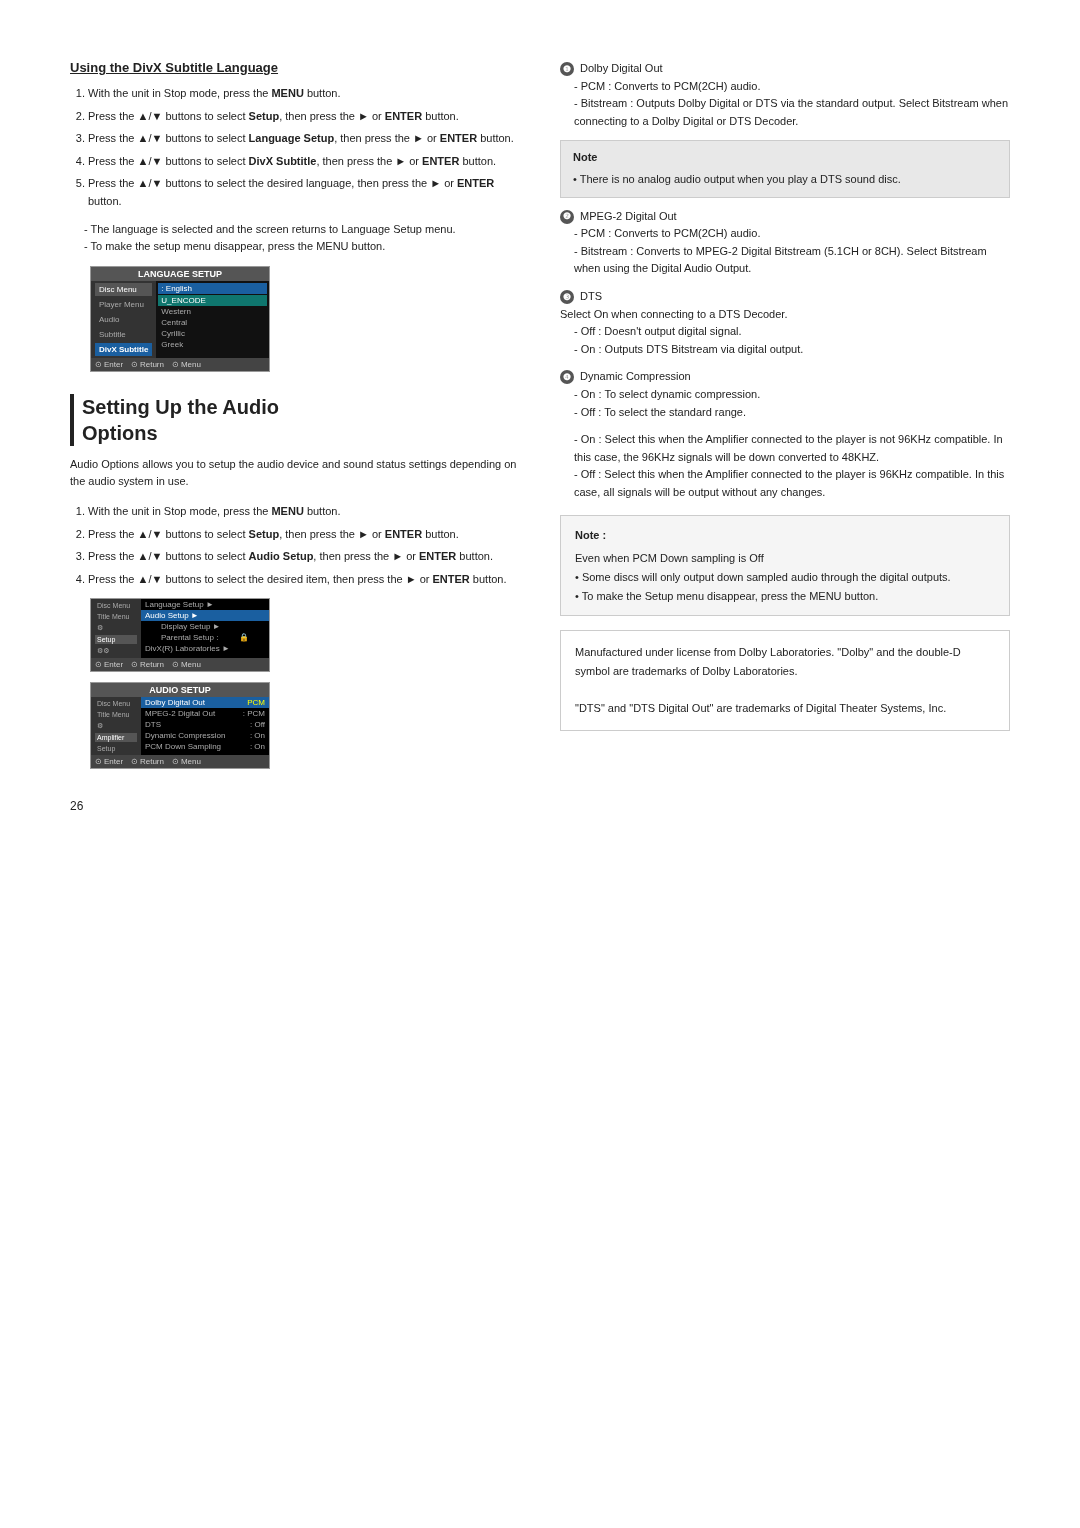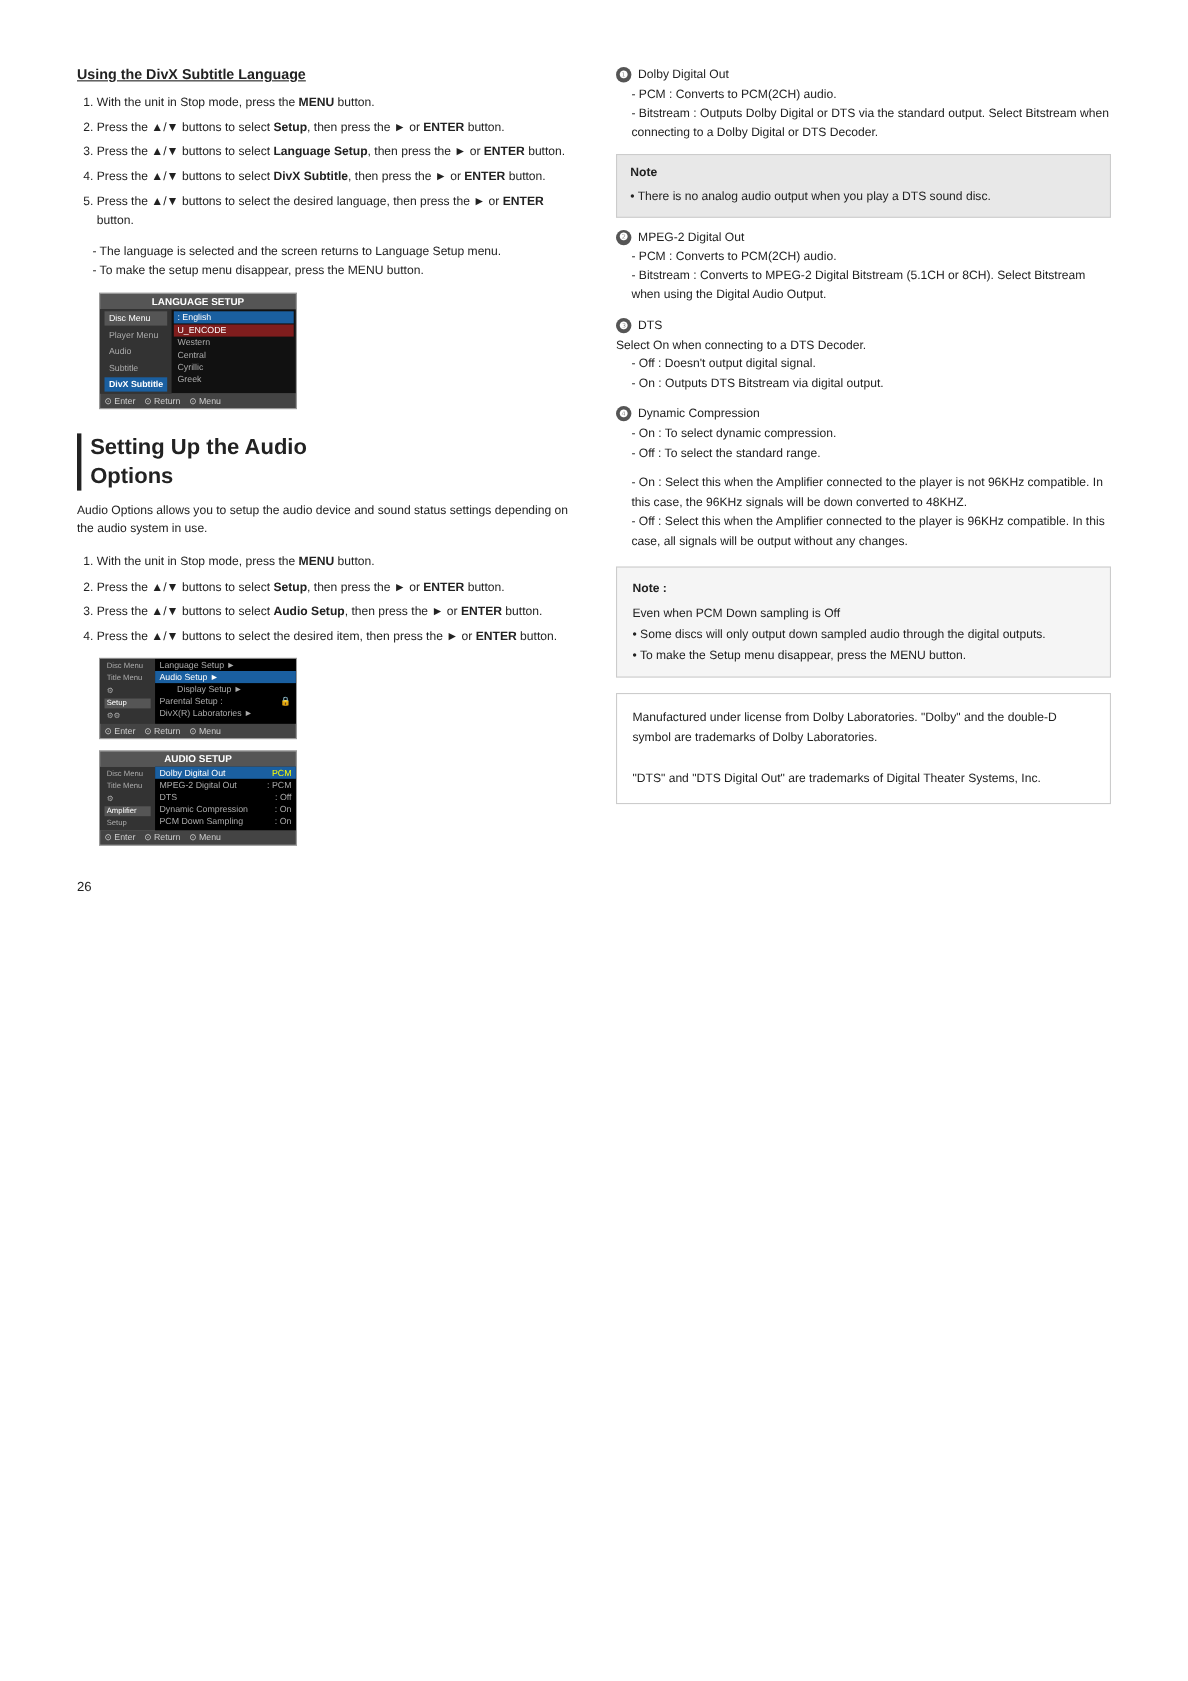--- a/index.html
+++ b/index.html
@@ -192,21 +192,21 @@
         <div style="display:flex; background:#111;">
           <div class="screen-left-nav">
             <div class="nav-item" style="background:#555; color:#fff; padding:2px 4px; font-size:8px;">Disc Menu</div>
             <div class="nav-item" style="color:#aaa; padding:2px 4px; font-size:8px;">Player Menu</div>
             <div class="nav-item" style="color:#aaa; padding:2px 4px; font-size:8px;">Audio</div>
             <div class="nav-item" style="color:#aaa; padding:2px 4px; font-size:8px;">Subtitle</div>
             <div class="nav-item active" style="color:#fff; padding:2px 4px; font-size:8px; background:#1a5fa0;">DivX Subtitle</div>
           </div>
           <div class="screen-right-content">
             <div style="color:#fff; font-size:8px; padding:1px 3px; background:#1a5fa0;">: English</div>
-            <div style="color:#fff; font-size:8px; padding:1px 3px; background:#7f1d1d; margin-top:1px;">U_ENCODE</div>
+            <div style="color:#fff; font-size:8px; padding:1px 3px; background:#0f766e; margin-top:1px;">U_ENCODE</div>
             <div style="color:#aaa; font-size:8px; padding:1px 3px;">Western</div>
             <div style="color:#aaa; font-size:8px; padding:1px 3px;">Central</div>
             <div style="color:#aaa; font-size:8px; padding:1px 3px;">Cyrillic</div>
             <div style="color:#aaa; font-size:8px; padding:1px 3px;">Greek</div>
           </div>
         </div>
         <div class="screen-footer">
           <span>⊙ Enter</span>
           <span>⊙ Return</span>
           <span>⊙ Menu</span>
@@ -231,21 +231,21 @@
             <div style="color:#aaa; font-size:7px; padding:1px 2px;">Disc Menu</div>
             <div style="color:#aaa; font-size:7px; padding:1px 2px;">Title Menu</div>
             <div style="color:#aaa; font-size:7px; padding:1px 2px;">⚙</div>
             <div style="color:#fff; font-size:7px; padding:1px 2px; background:#555;">Setup</div>
             <div style="color:#aaa; font-size:7px; padding:1px 2px;">⚙⚙</div>
           </div>
           <div style="flex:1; background:#000;">
             <div style="color:#aaa; font-size:8px; padding:1px 4px;">Language Setup ►</div>
             <div style="color:#fff; font-size:8px; padding:1px 4px; background:#1a5fa0;">Audio Setup ►</div>
             <div style="color:#aaa; font-size:8px; padding:1px 20px;">Display Setup ►</div>
-            <div style="color:#aaa; font-size:8px; padding:1px 4px; display:flex; justify-content:space-between;">
+            <div style="color:#aaa; font-size:8px; padding:1px 20px; display:flex; justify-content:space-between;">
                 <span>Parental Setup :</span>
                 <span>🔒</span>
               </div>
             <div style="color:#aaa; font-size:8px; padding:1px 4px;">DivX(R) Laboratories ►</div>
           </div>
         </div>
         <div class="screen-footer">
           <span>⊙ Enter</span>
           <span>⊙ Return</span>
           <span>⊙ Menu</span>

